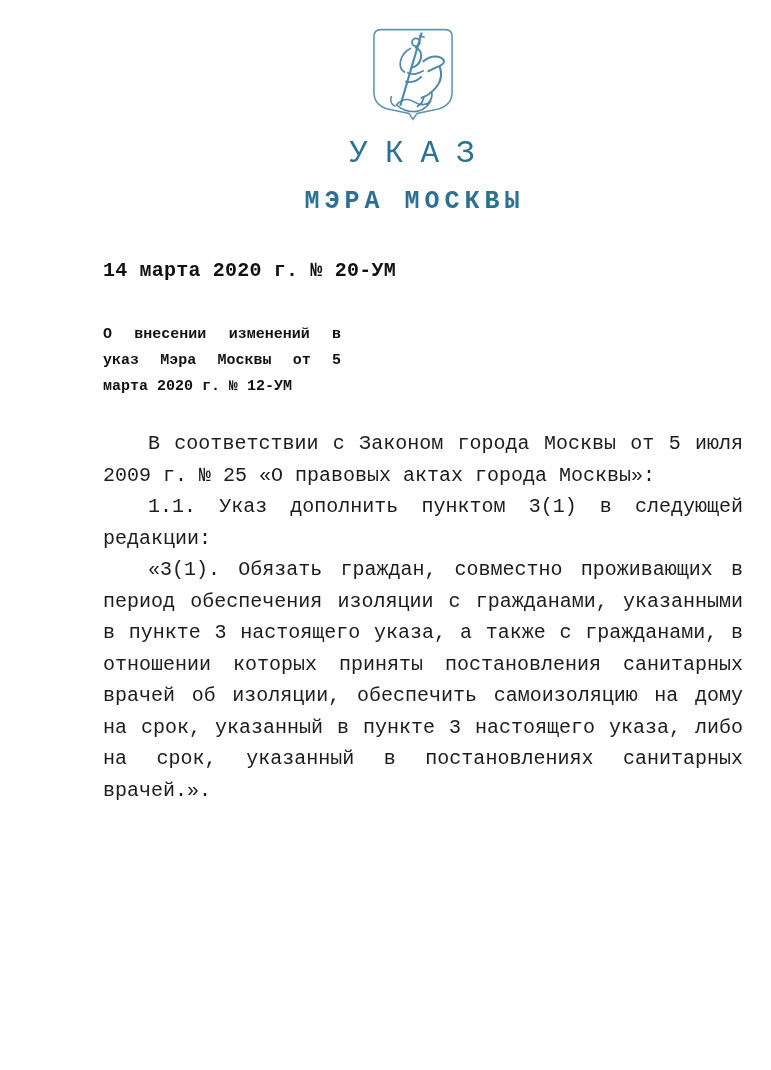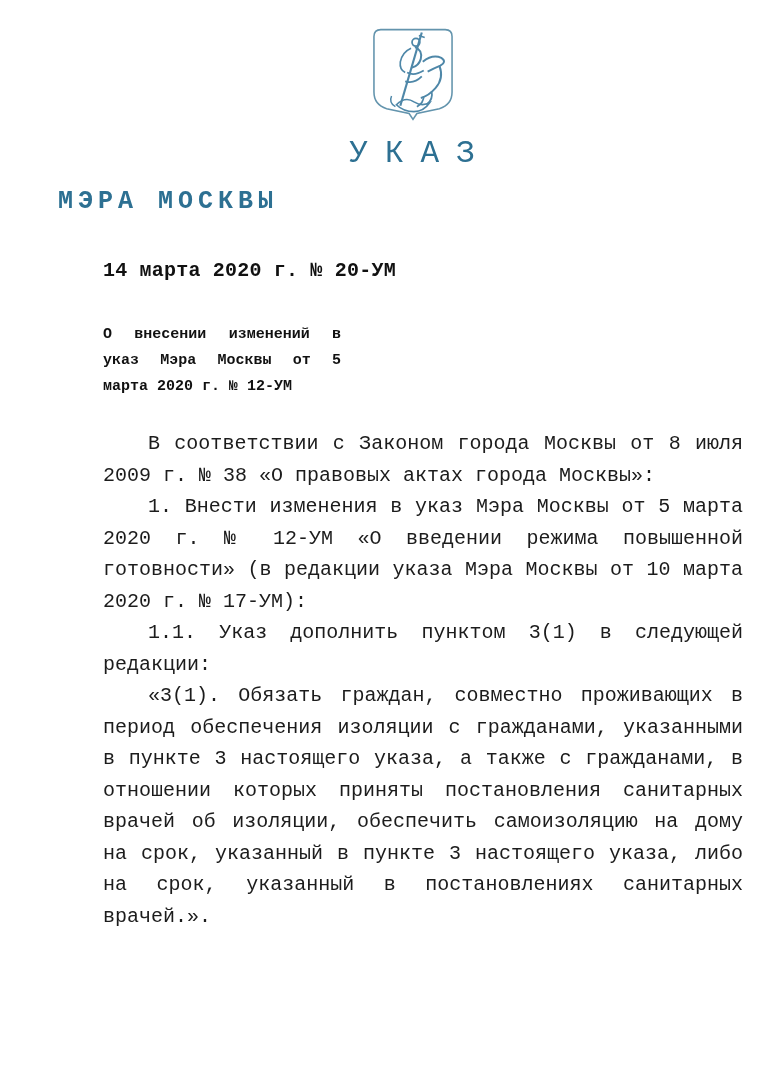--- a/index.html
+++ b/index.html
@@ -34,20 +34,21 @@
     font-weight: 400;
     letter-spacing: 17px;
     text-indent: 17px; 
     color: #2d7092;
   }
   .subtitle {
     position: absolute;
     left: 53px;
     top: 187px;
     width: 718px;
+    text-align: center;
     font-size: 25px;
     font-weight: 700;
     letter-spacing: 5px;
     text-indent: 5px;
     color: #2d7092;
   }
   .date-line {
     position: absolute;
     left: 103px;
     top: 259px;
@@ -118,19 +119,18 @@
 
   <div class="title">УКАЗ</div>
 
   <div class="subtitle">МЭРА МОСКВЫ</div>
 
   <div class="date-line">14 марта 2020 г. № 20-УМ</div>
 
   <div class="subject">О внесении изменений в указ Мэра Москвы от 5 марта 2020 г. № 12-УМ</div>
 
   <div class="body-text">
-    <p>В соответствии с Законом города Москвы от 8 июля 2009 г. № 38 «О правовых актах города Москвы»:</p>
-    <p>1. Внести изменения в указ Мэра Москвы от 5 марта 2020 г. № 12-УМ «О введении режима повышенной готовности» (в редакции указа Мэра Москвы от 10 марта 2020 г. № 17-УМ):</p>
+    <p>В соответствии с Законом города Москвы от 5 июля 2009 г. № 25 «О правовых актах города Москвы»:</p>
     <p>1.1. Указ дополнить пунктом 3(1) в следующей редакции:</p>
     <p>«3(1). Обязать граждан, совместно проживающих в период обеспечения изоляции с гражданами, указанными в пункте 3 настоящего указа, а также с гражданами, в отношении которых приняты постановления санитарных врачей об изоляции, обеспечить самоизоляцию на дому на срок, указанный в пункте 3 настоящего указа, либо на срок, указанный в постановлениях санитарных врачей.».</p>
   </div>
 
 </div>
 
 </body></html>

